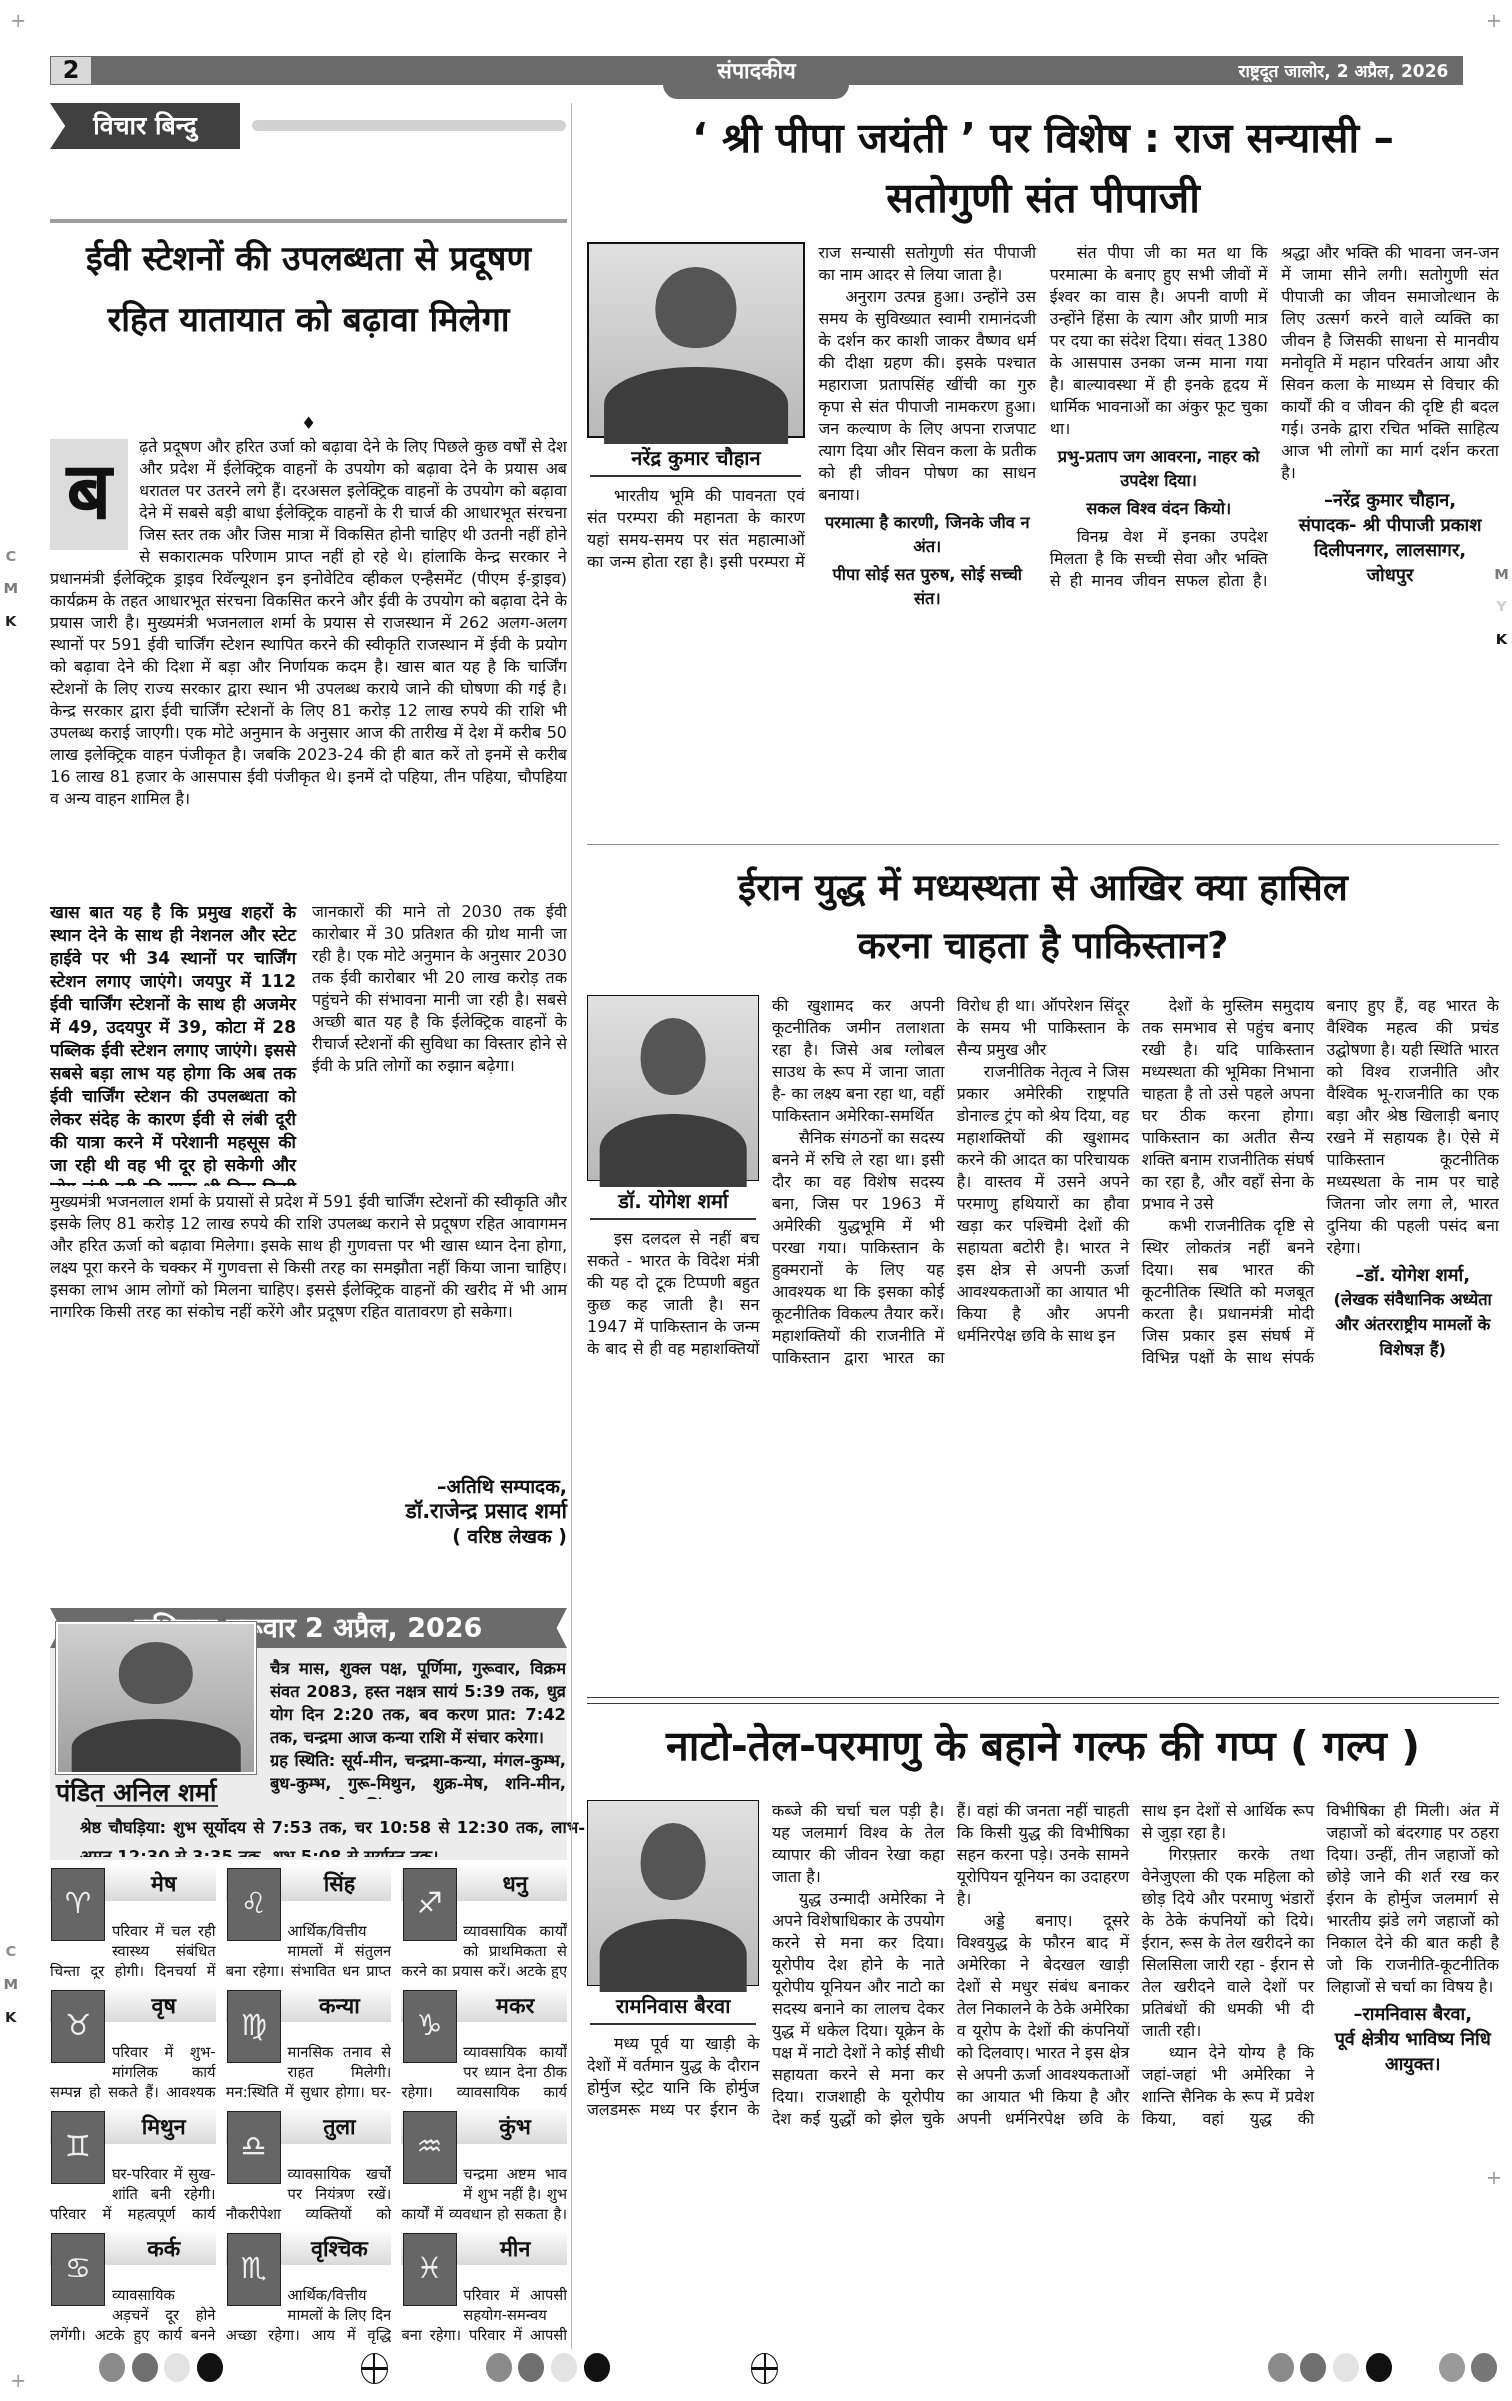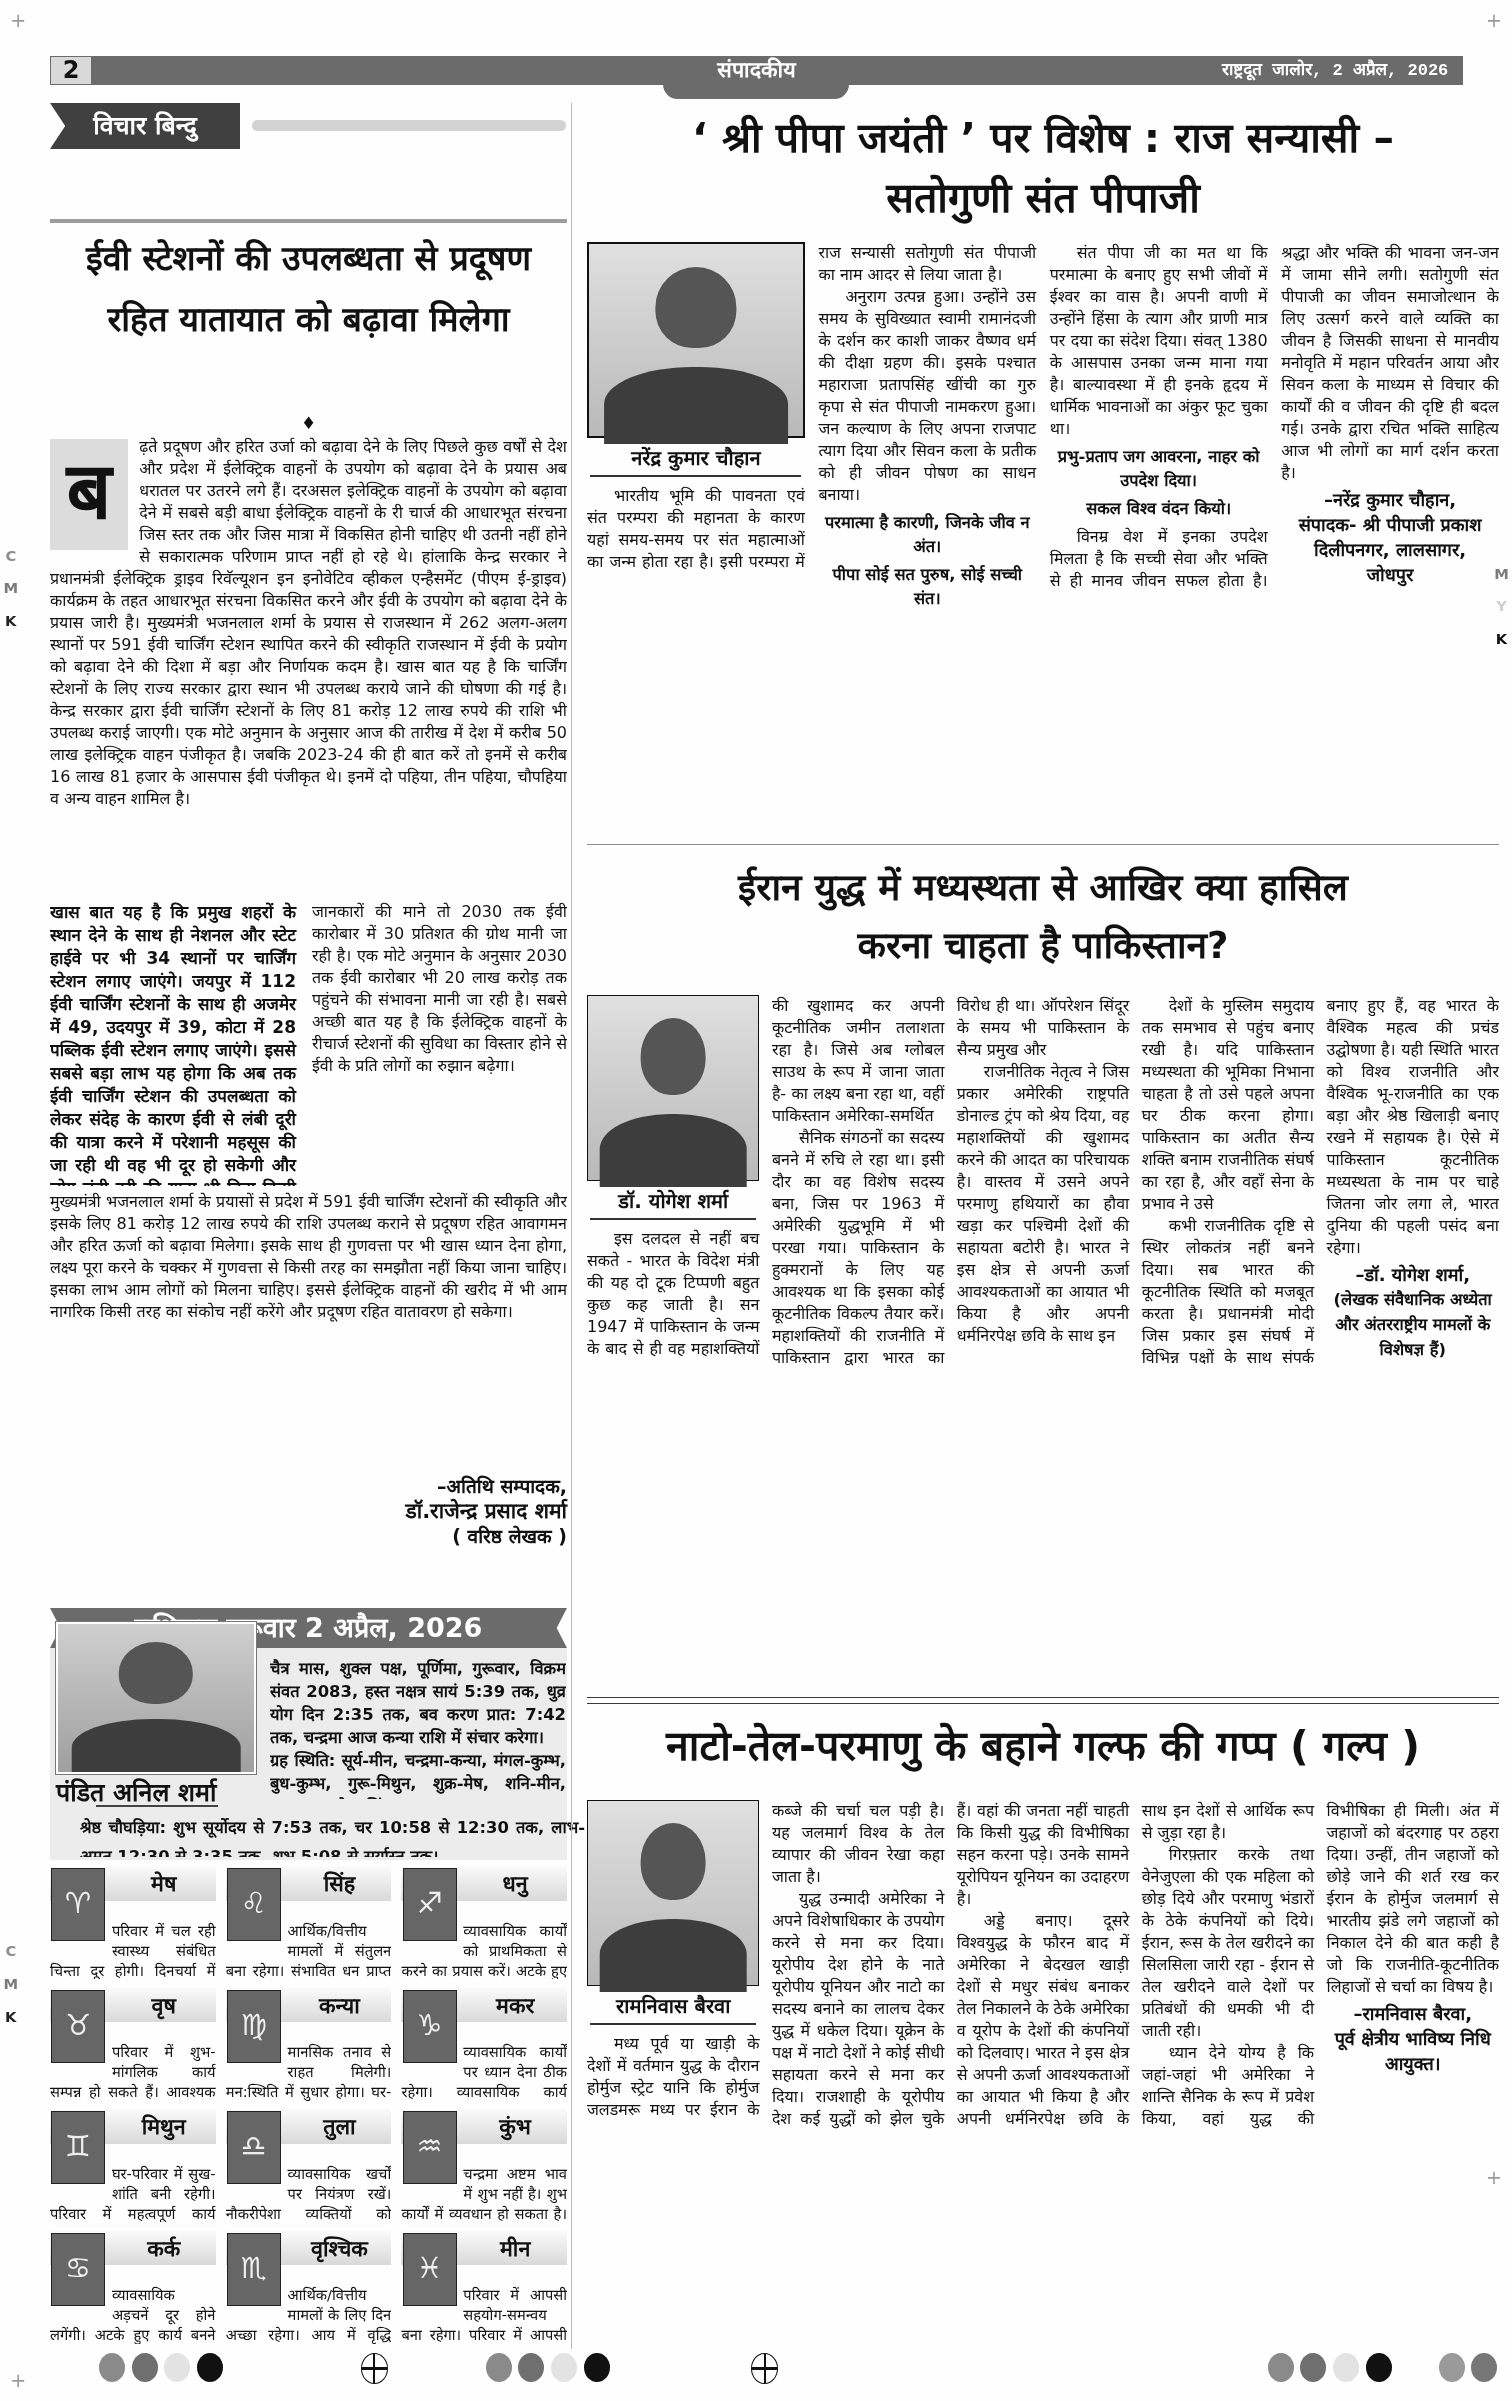--- a/index.html
+++ b/index.html
@@ -2,21 +2,21 @@
 <html style="font-size:9px"><head>
 <meta charset="utf-8">
 <style>
   html,body{margin:0;padding:0;background:#ffffff;}
   body{font-family:"DejaVu Sans",sans-serif;color:#111;}
   .page{position:relative;width:1512px;height:2401px;background:#fefefe;overflow:hidden;}
   
   .crop{position:absolute;color:#9a9a9a;font-size:19px;line-height:19px;}
   .cmyk{position:absolute;font-size:14.7px;font-weight:bold;line-height:17px;text-align:center;width:17px;}
   
-  .masthead-bar{position:absolute;left:50px;top:56px;width:1413px;height:29px;background:#6b6b6b;font-family:Liberation Mono, monospace;}
+  .masthead-bar{position:absolute;left:50px;top:56px;width:1413px;height:29px;background:#6b6b6b;}
   .pagenum-box{position:absolute;left:51px;top:57px;width:40px;height:27px;background:#d9d9d9;color:#111;
     font-size:24px;font-weight:bold;text-align:center;line-height:27px;}
   .section-label{position:absolute;left:0;top:0;width:100%;height:29px;color:#fff;font-size:21.5px;font-weight:bold;
     text-align:center;line-height:30.5px;}
   .edition-label{position:absolute;right:14.7px;top:0;height:29px;color:#fff;font-size:17px;font-weight:bold;line-height:30.5px;}
   .section-tab{position:absolute;left:663px;top:84px;width:186px;height:14.7px;background:#6b6b6b;
     border-radius:0 0 14.7px 14.7px;}
   
   .thought-ribbon{position:absolute;left:50px;top:103px;width:190px;height:46px;background:#404040;color:#fff;
     font-size:25px;font-weight:bold;text-align:center;line-height:46px;
@@ -145,21 +145,21 @@
 
   <div class="rashifal-banner">राशिफल गुरूवार 2 अप्रैल, 2026</div>
   <div class="rashifal-panel"></div>
   <div class="astro-photo portrait">
     <div class="head"></div>
     <div class="shoulders"></div>
   </div>
   <div class="astro-caption">पंडित अनिल शर्मा</div>
   <div class="astro-underline"></div>
   <div class="panchang1">
-    <div>चैत्र मास, शुक्ल पक्ष, पूर्णिमा, गुरूवार, विक्रम संवत 2083, हस्त नक्षत्र सायं 5:39 तक, धुव्र योग दिन 2:35 तक, बव करण प्रात: 7:42 तक, चन्द्रमा आज कन्या राशि में संचार करेगा।</div>
+    <div>चैत्र मास, शुक्ल पक्ष, पूर्णिमा, गुरूवार, विक्रम संवत 2083, हस्त नक्षत्र सायं 5:39 तक, धुव्र योग दिन 2:20 तक, बव करण प्रात: 7:42 तक, चन्द्रमा आज कन्या राशि में संचार करेगा।</div>
     <div>ग्रह स्थिति: सूर्य-मीन, चन्द्रमा-कन्या, मंगल-कुम्भ, बुध-कुम्भ, गुरू-मिथुन, शुक्र-मेष, शनि-मीन, राहु-कुम्भ, केतु-सिंह</div>
 
   </div>
   <div class="panchang2">
     <div>श्रेष्ठ चौघड़िया: शुभ सूर्योदय से 7:53 तक, चर 10:58 से 12:30 तक, लाभ-अमृत 12:30 से 3:35 तक, शुभ 5:08 से सूर्यास्त तक।</div>
 
   </div>
 
   <div class="zodiac-grid">
     <div class="zcell">

